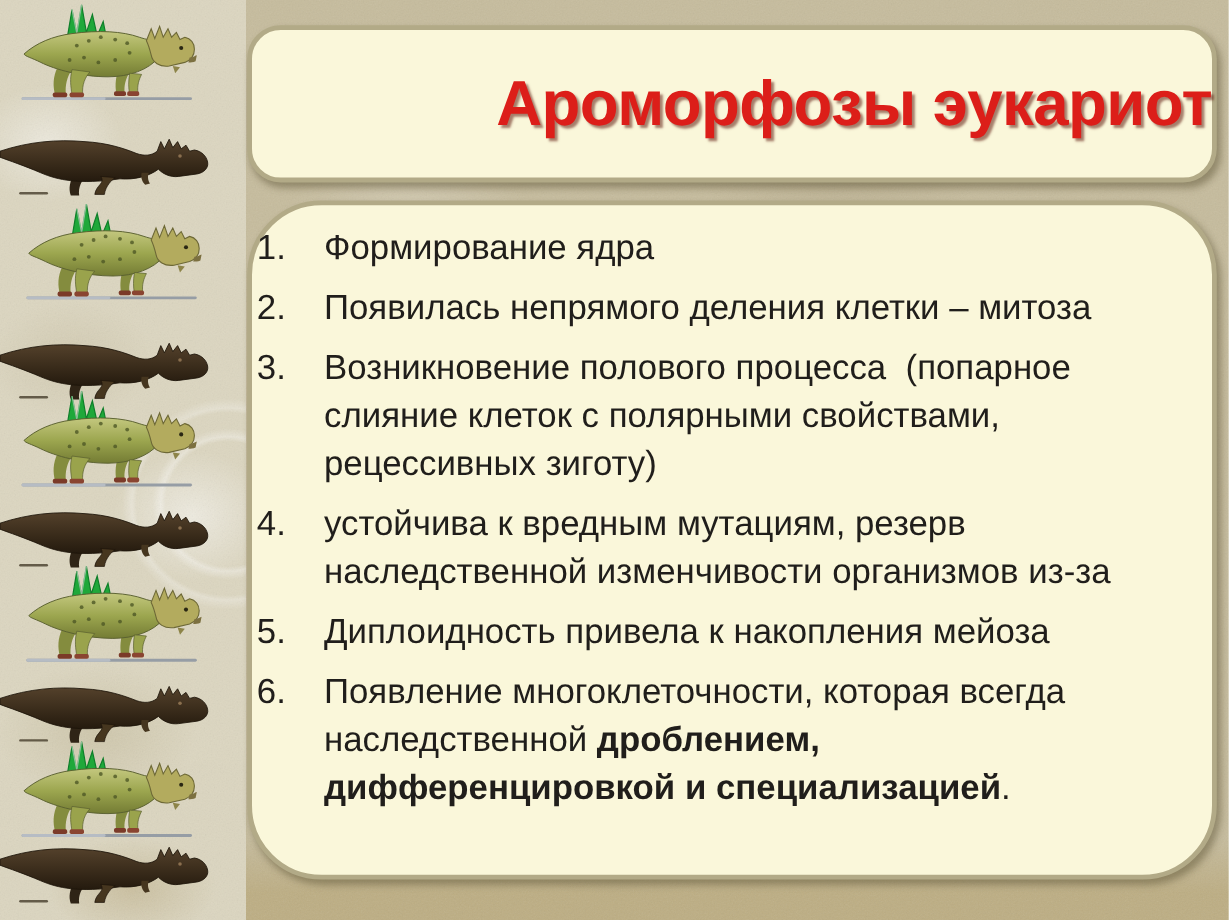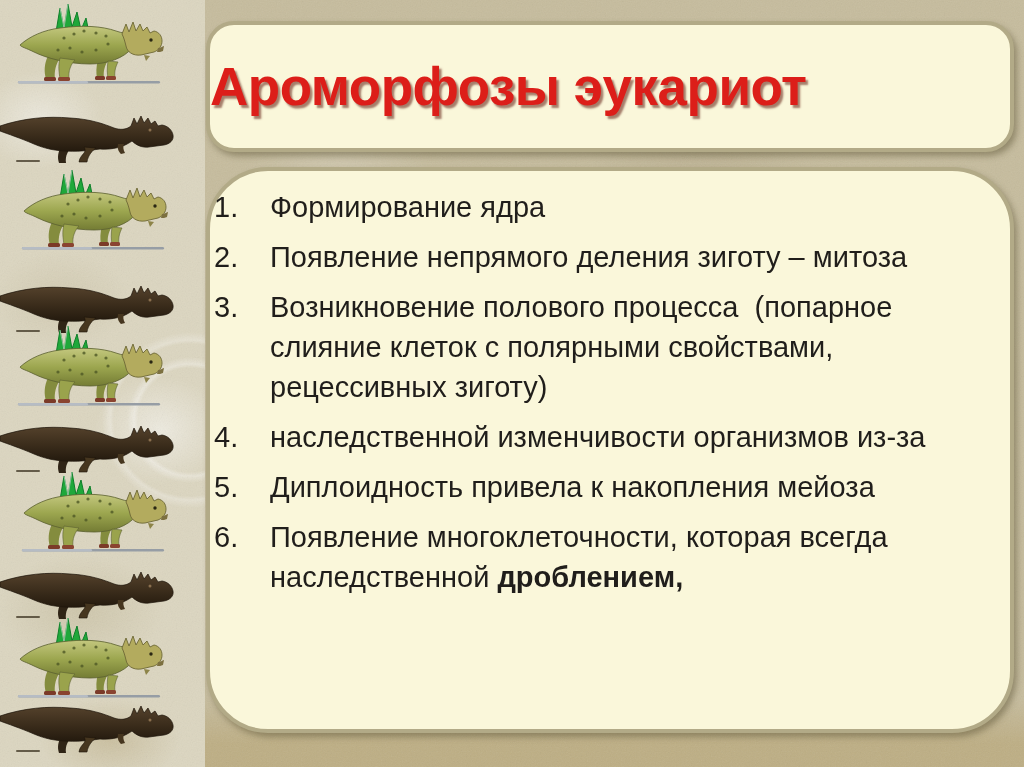--- a/index.html
+++ b/index.html
@@ -35,21 +35,21 @@
   .noise{position:absolute;inset:0;z-index:2;opacity:.12;pointer-events:none;}
   .dino-layer{position:absolute;left:0;top:0;width:205px;height:767px;z-index:3;}
   .dino{position:absolute;}
   
   .box{
     position:absolute;background:#faf7da;border:4px solid #b2aa87;
     box-shadow:3px 4px 6px rgba(85,75,45,.45);z-index:4;box-sizing:border-box;
   }
   .title-box{
     left:206px;top:21px;width:808px;height:131px;border-radius:28px;
-    display:flex;align-items:center;justify-content:flex-start;
+    display:flex;align-items:center;justify-content:flex-end;
   }
   .title-box h1{
     margin:0;font-size:53px;font-weight:700;letter-spacing:-.5px;
     color:#dc1e19;text-shadow:2.5px 3px 2px rgba(95,25,15,.55);
   }
   .content-box{
     left:206px;top:167px;width:808px;height:566px;border-radius:62px;
     padding:16px 8px 0 4px;overflow:visible;
   }
   .content-box ol{list-style:none;margin:0;padding:0;}
@@ -193,46 +193,48 @@
     <ol>
         <li>
           <span class="num">1.</span>
           <div class="txt">
             <div class="ln"><span>Формирование ядра</span></div>
           </div>
         </li>
         <li>
           <span class="num">2.</span>
           <div class="txt">
-            <div class="ln"><span>Появление непрямого деления зиготу – митоза</span></div>
+            <div class="ln"><span>Появилась непрямого деления клетки – митоза</span></div>
           </div>
         </li>
         <li>
           <span class="num">3.</span>
           <div class="txt">
             <div class="ln"><span>Возникновение полового процесса  (попарное</span></div>
             <div class="ln"><span>слияние клеток с полярными свойствами,</span></div>
             <div class="ln"><span>рецессивных зиготу)</span></div>
           </div>
         </li>
         <li>
           <span class="num">4.</span>
           <div class="txt">
+            <div class="ln"><span>устойчива к вредным мутациям, резерв</span></div>
             <div class="ln"><span>наследственной изменчивости организмов из-за</span></div>
           </div>
         </li>
         <li>
           <span class="num">5.</span>
           <div class="txt">
             <div class="ln"><span>Диплоидность привела к накопления мейоза</span></div>
           </div>
         </li>
         <li>
           <span class="num">6.</span>
           <div class="txt">
             <div class="ln"><span>Появление многоклеточности, которая всегда</span></div>
             <div class="ln"><span>наследственной </span><span class="b">дроблением,</span></div>
+            <div class="ln"><span class="b">дифференцировкой и специализацией</span><span>.</span></div>
           </div>
         </li>
       </ol>
   </div>
 
 </div>
 
 </body></html>

